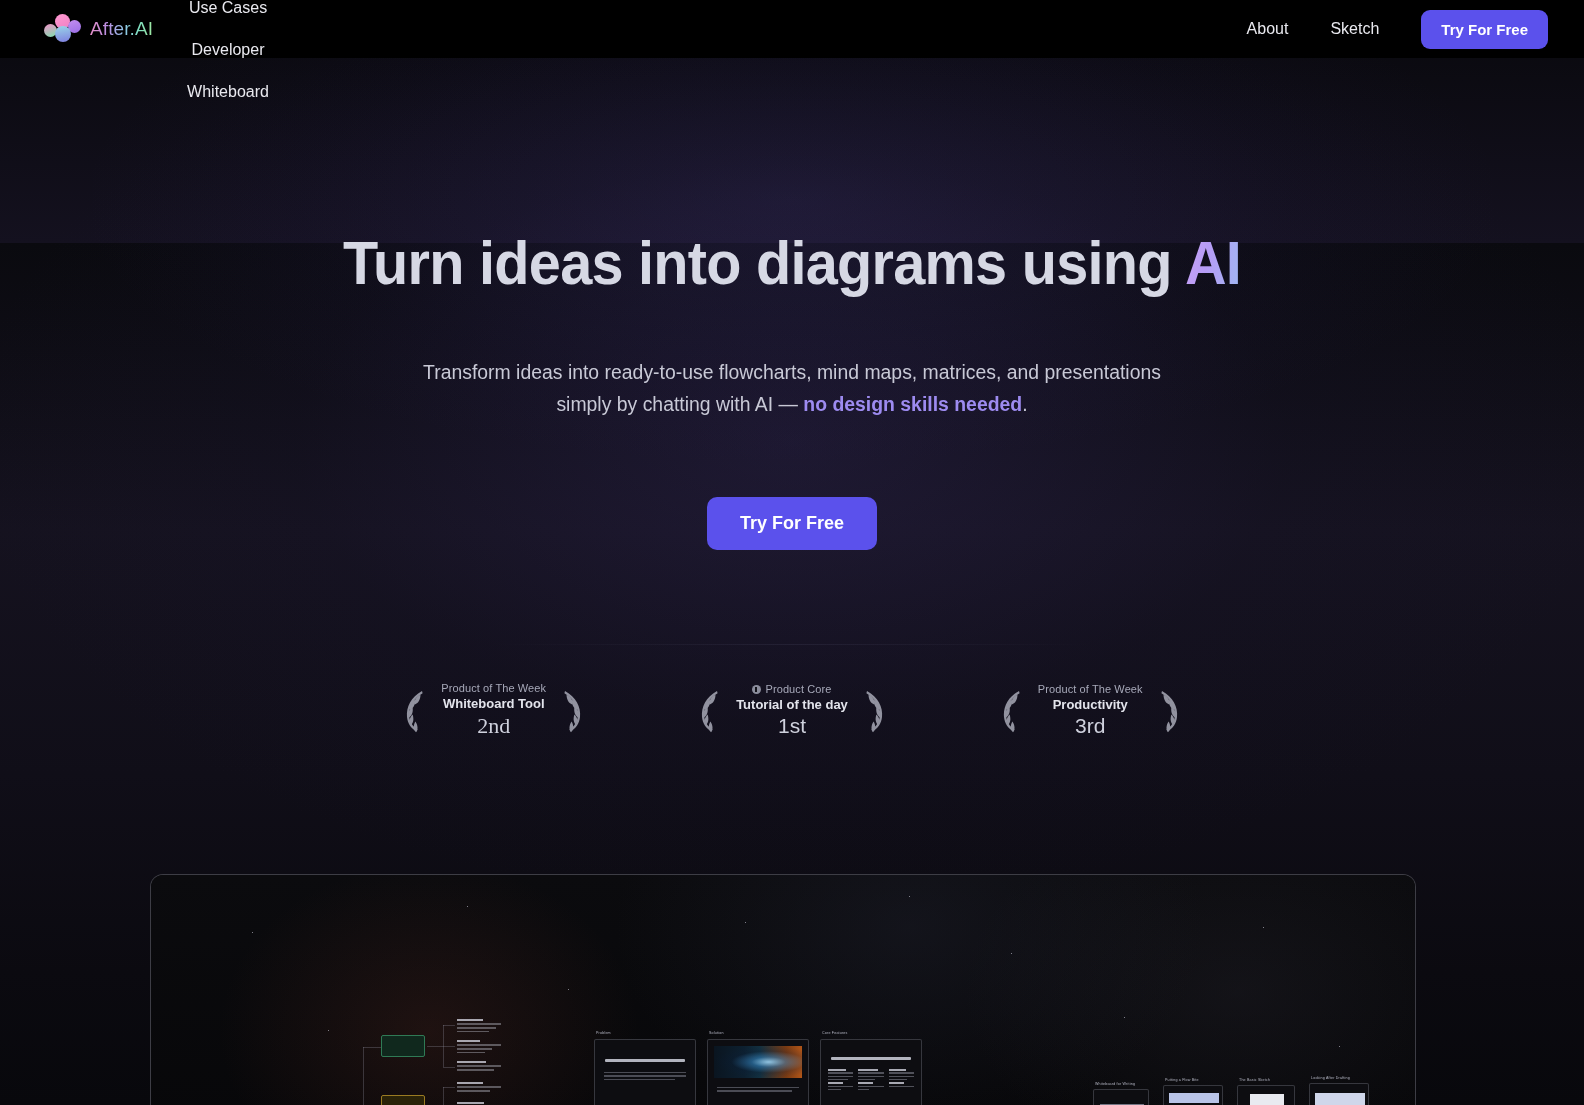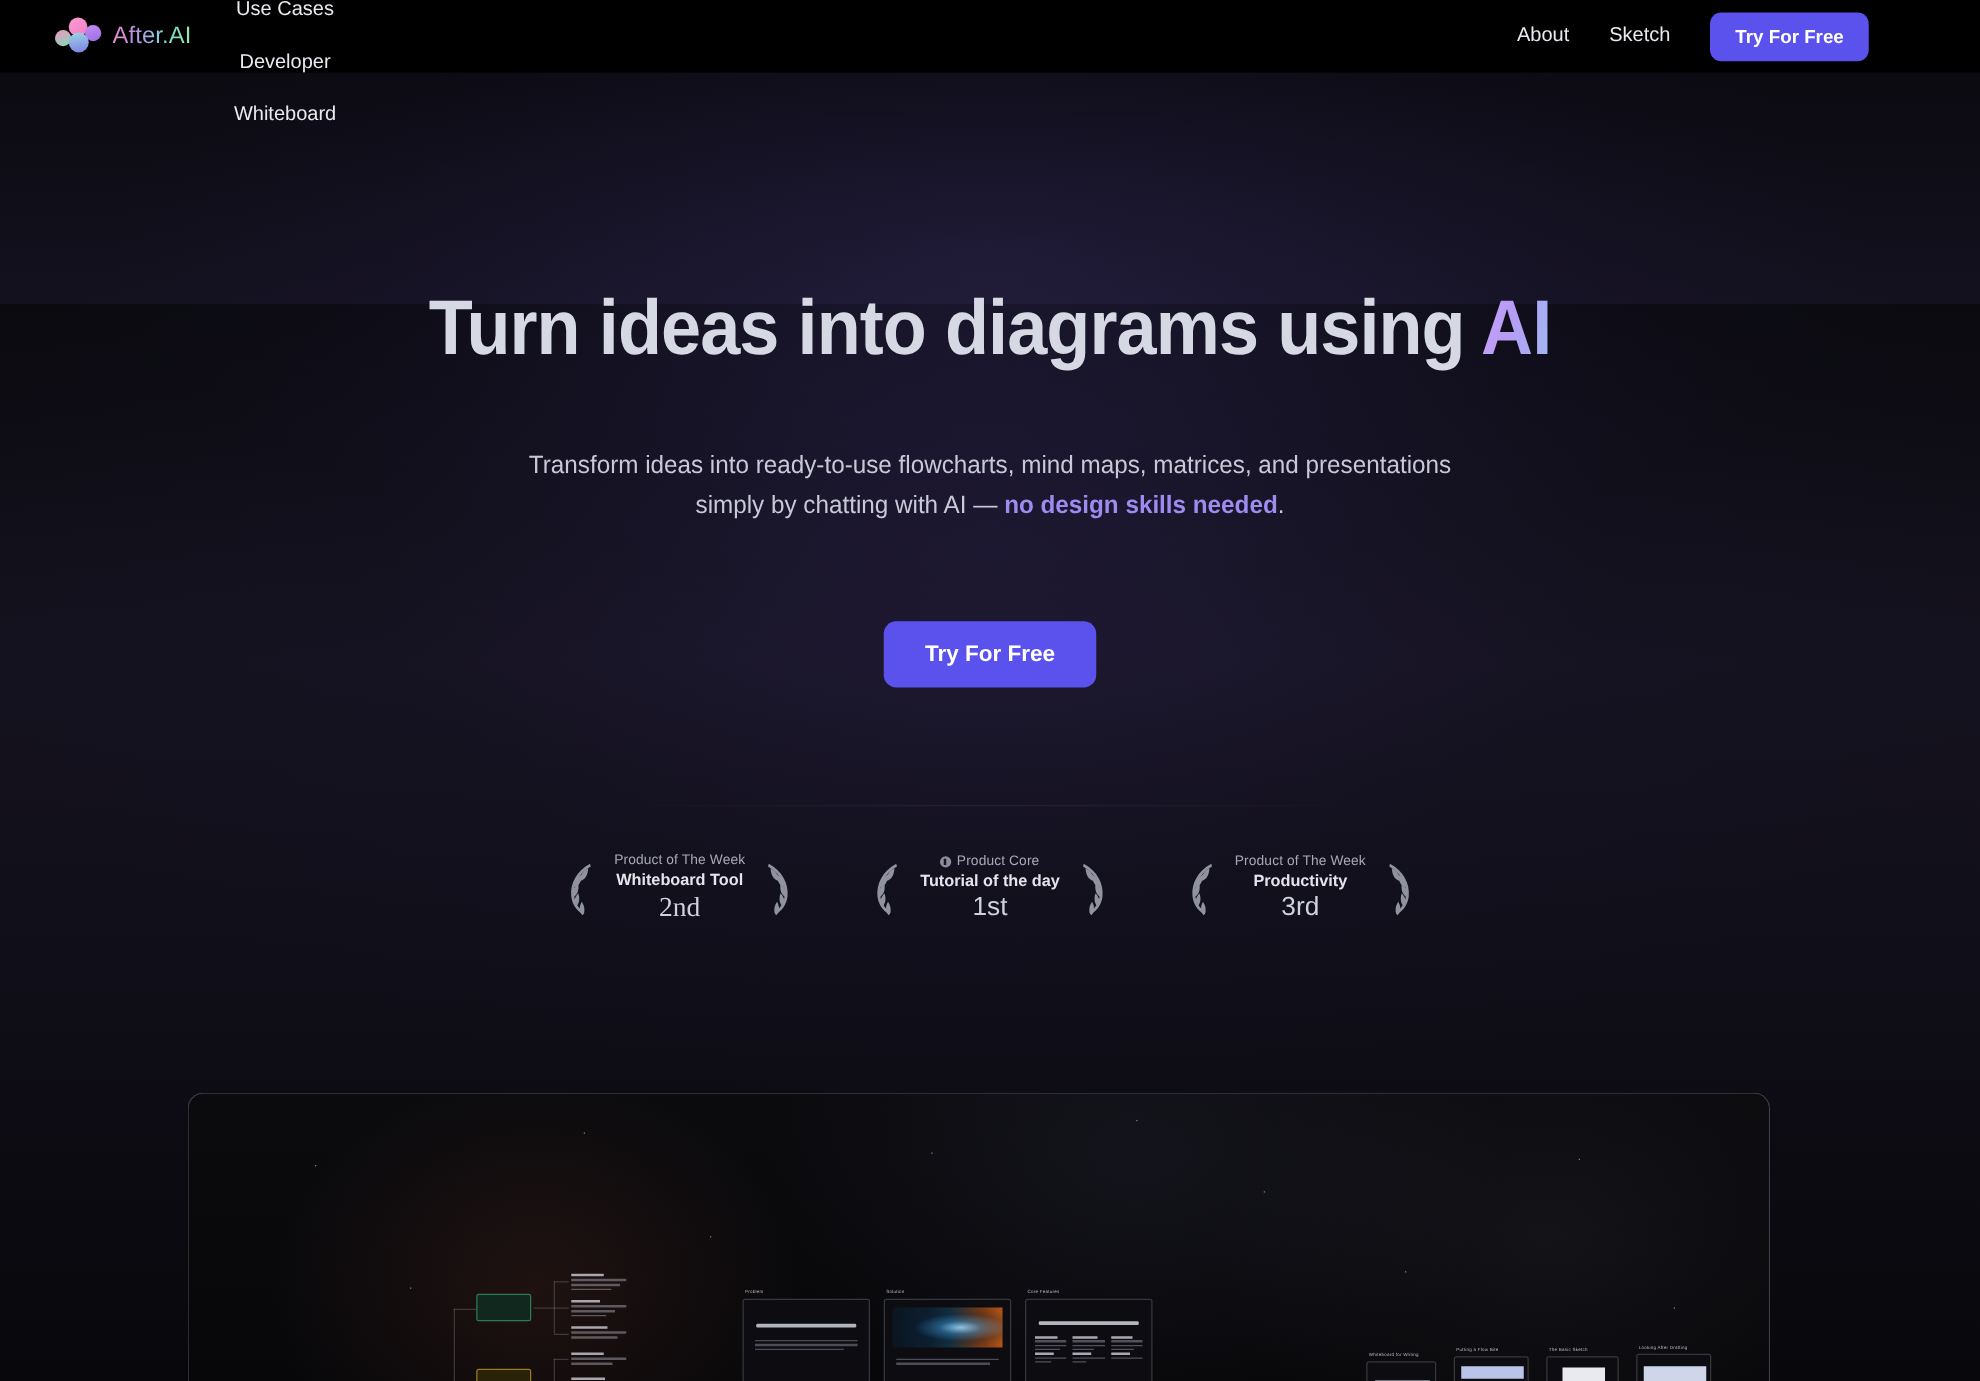--- a/index.html
+++ b/index.html
@@ -44,21 +44,21 @@
         background:linear-gradient(160deg,#f293c9,#7ddfae); }
   .lm4{ width:16px;height:16px; left:11px; top:12px;
         background:linear-gradient(170deg,#9ad7e8,#7f7fe0); }
   .brand-text{
     font-size:19px; font-weight:400; letter-spacing:.1px;
     background:linear-gradient(90deg,#e58fc8 0%,#b98ee2 28%,#8fc8e8 55%,#7fe0c0 78%,#9fe8a0 100%);
     -webkit-background-clip:text; background-clip:text; color:transparent;
   }
   .nav-links{ display:flex; align-items:center; gap:24px; margin-left:34px;flex-direction:column; }
   .nav-link{ color:#e9e9ef; font-size:16px; text-decoration:none; white-space:nowrap; }
-  .nav-right{ margin-left:auto; display:flex; align-items:center; gap:32px; margin-right:89px; }
+  .nav-right{ margin-left:auto; display:flex; align-items:center; gap:42px; margin-right:36px; }
   .btn-nav-cta{
     background:#5b51ec; color:#fff; font-size:15px; font-weight:700;
     padding:11px 20px; border-radius:9px; border:none; white-space:nowrap;
     font-family:"Liberation Sans", sans-serif;
   }
 
   
   .hero{ position:absolute; top:58px; left:0; right:0; z-index:5; text-align:center; }
   .hero-title{
     margin-top:172px;
@@ -87,21 +87,21 @@
   .soft-divider{
     position:absolute; top:644px; left:50%; transform:translateX(-50%);
     width:600px; height:1px;
     background:linear-gradient(90deg, rgba(255,255,255,0) 0%, rgba(150,150,190,0.10) 50%, rgba(255,255,255,0) 100%);
     z-index:5;
   }
 
   
   .badges{
     position:absolute; top:682px; left:0; right:0;
-    display:flex; justify-content:center; gap:56px;
+    display:flex; justify-content:center; gap:106px;
     z-index:5;
   }
   .badge{ display:flex; align-items:center; justify-content:center; gap:4px; }
   .badge-mid{ text-align:center; padding:0 4px; }
   .b-top{ font-size:11px; color:#a6a8b8; letter-spacing:.1px;
           display:flex; align-items:center; justify-content:center; gap:4px; }
   .b-mid{ font-size:13px; font-weight:700; color:#e3e4ec; margin-top:2px; }
   .b-rank{ font-size:22px; color:#cfd1dd; margin-top:2px;
            font-family:"Liberation Serif", serif; }
   .b-rank.sans{ font-family:"Liberation Sans", sans-serif; font-size:21px; }

